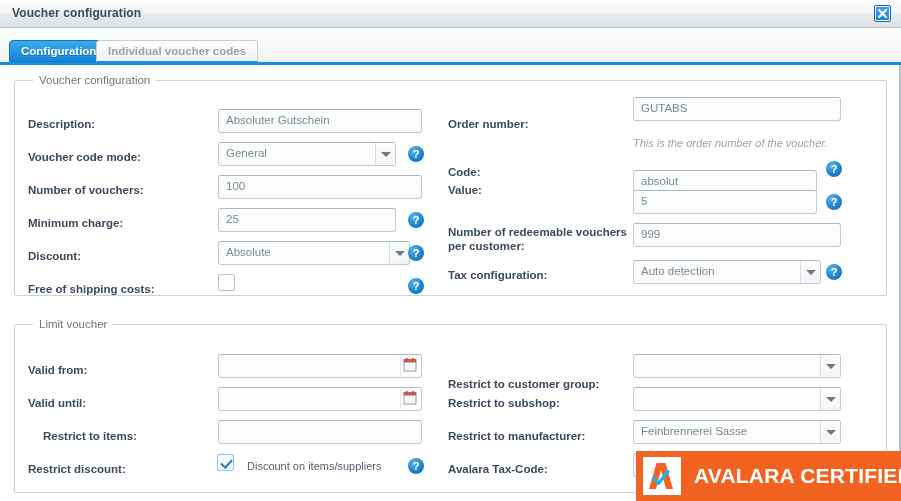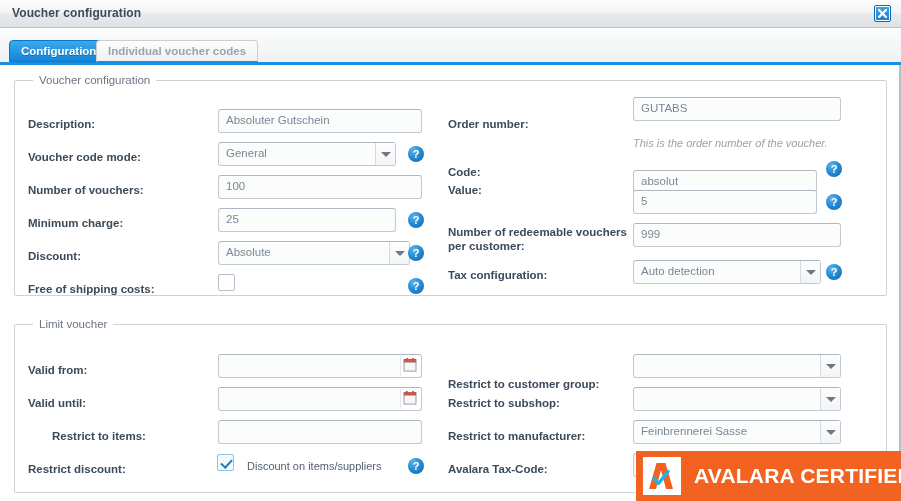--- a/index.html
+++ b/index.html
@@ -325,21 +325,21 @@
       <span class="cal">
         <svg width="18" height="18" viewBox="0 0 18 18">
           <rect x="3" y="5.9" width="12" height="9.2" fill="#f7f7f7" stroke="#8d949c" stroke-width=".9"></rect>
           <rect x="3" y="3.5" width="12" height="2.4" fill="#e05b4f" stroke="#b0453c" stroke-width=".7"></rect>
           <rect x="5" y="2" width="1.7" height="3" fill="#cf4b40"></rect>
           <rect x="11.3" y="2" width="1.7" height="3" fill="#cf4b40"></rect>
         </svg>
       </span>
     </div>
 
-    <div class="lbl" style="left:36px; top:364px;padding-left:16px;">Restrict to items:</div>
+    <div class="lbl" style="left:27px; top:364px;padding-left:16px;">Restrict to items:</div>
     <div class="fld" style="left:218px; top:355px; width:204px;">
       <span class="val"></span>
     </div>
 
     <div class="lbl" style="left:28px; top:397px;">Restrict discount:</div>
     <div class="cb on" style="left:217px; top:389px;"></div>
     <div class="cbtext" style="left:247px; top:395px;">Discount on items/suppliers</div>
     <div class="help" style="left:408px; top:393px;"></div>
 
     <div class="lbl" style="left:448px; top:312px;">Restrict to customer group:</div>

